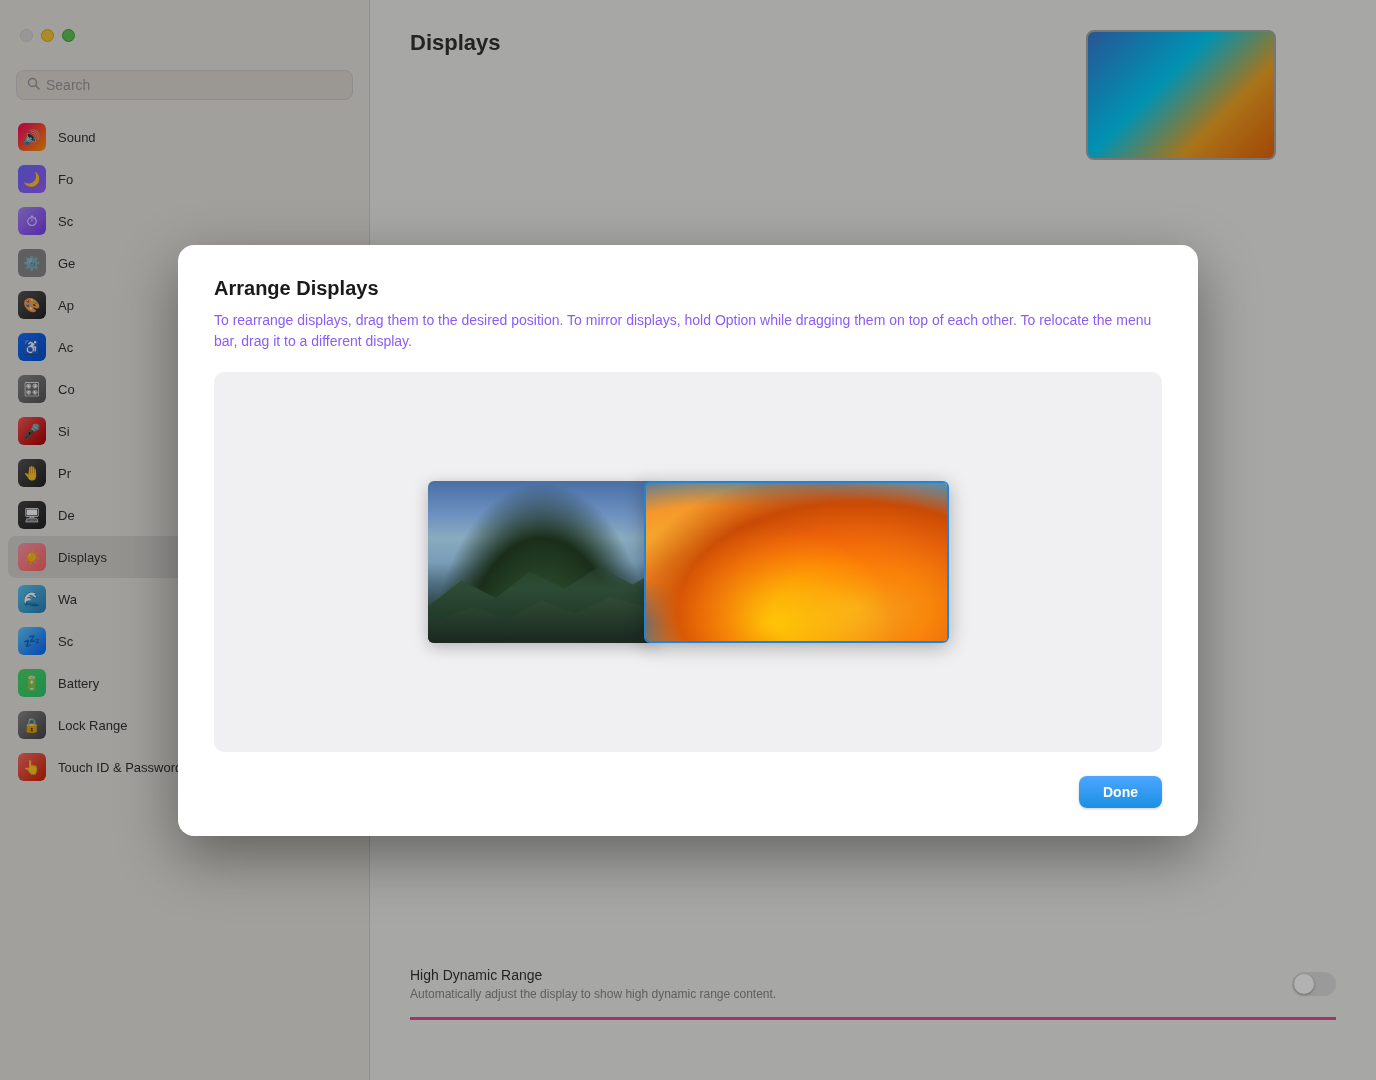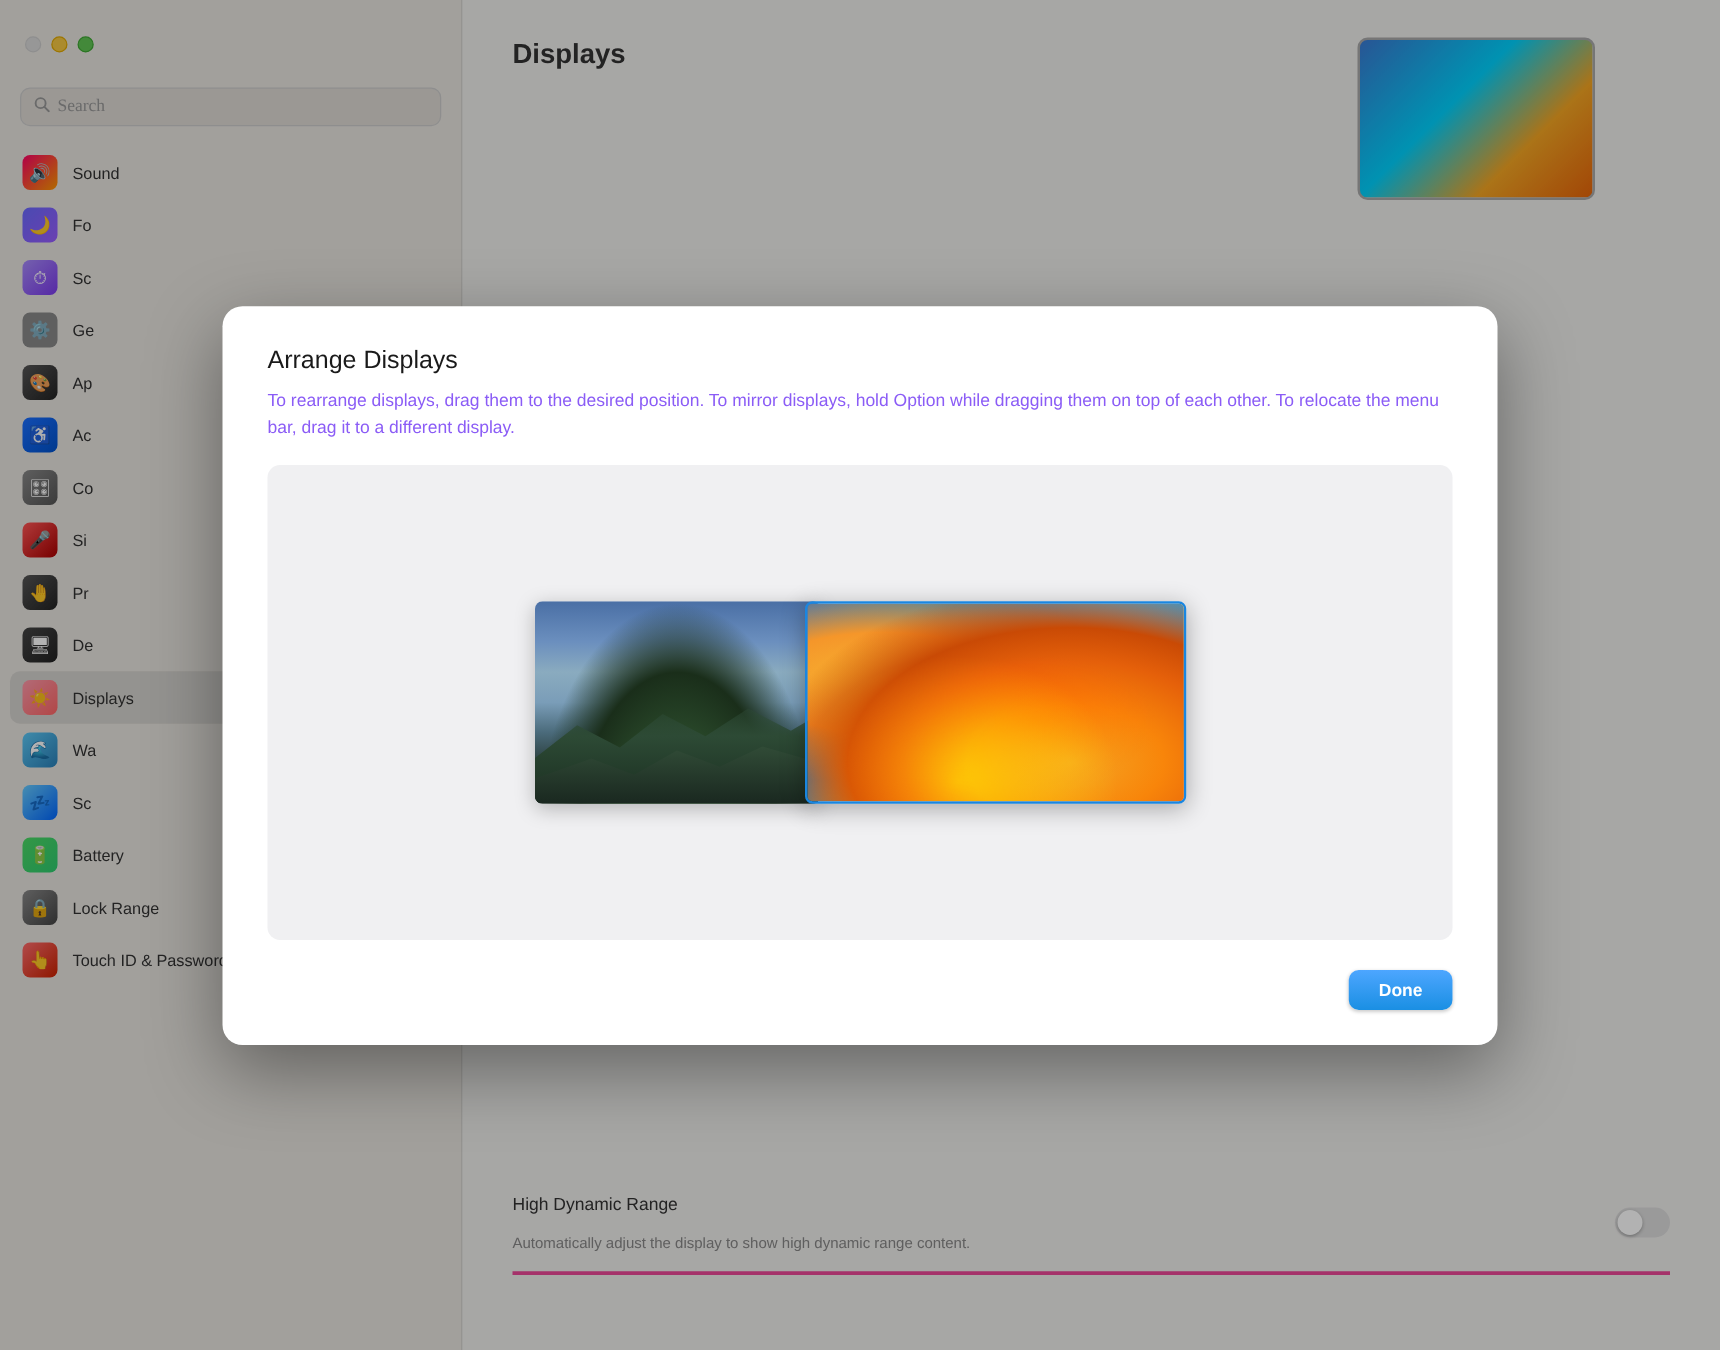--- a/index.html
+++ b/index.html
@@ -54,21 +54,20 @@
     
     .search-bar {
       margin: 10px 16px 16px 16px;
       background: #dedad5;
       border-radius: 8px;
       display: flex;
       align-items: center;
       padding: 6px 10px;
       gap: 6px;
       border: 1px solid #ccc;
-      font-family: Liberation Serif, serif;
     }
     .search-icon-svg {
       color: #888;
       font-size: 13px;
     }
     .search-placeholder {
       color: #999;
       font-size: 14px;
     }
 
@@ -168,21 +167,21 @@
     }
 
     .setting-label {
       font-size: 14px;
       color: #333;
     }
 
     .setting-sub {
       font-size: 12px;
       color: #888;
-      margin-top: 16px;
+      margin-top: 4px;
     }
 
     .toggle {
       width: 44px;
       height: 24px;
       background: #ddd;
       border-radius: 12px;
       position: relative;
     }
     .toggle::after {
@@ -243,21 +242,21 @@
       background: white;
       border-radius: 16px;
       width: 1020px;
       padding: 32px 36px 28px 36px;
       box-shadow: 0 20px 60px rgba(0,0,0,0.4);
       position: relative;
     }
 
     .modal-title {
       font-size: 20px;
-      font-weight: 400;
+      font-weight: 700;
       color: #1a1a1a;
       margin-bottom: 10px;
     }
 
     .modal-desc {
       font-size: 14px;
       color: #8b5cf6;
       line-height: 1.5;
       margin-bottom: 20px;
     }

